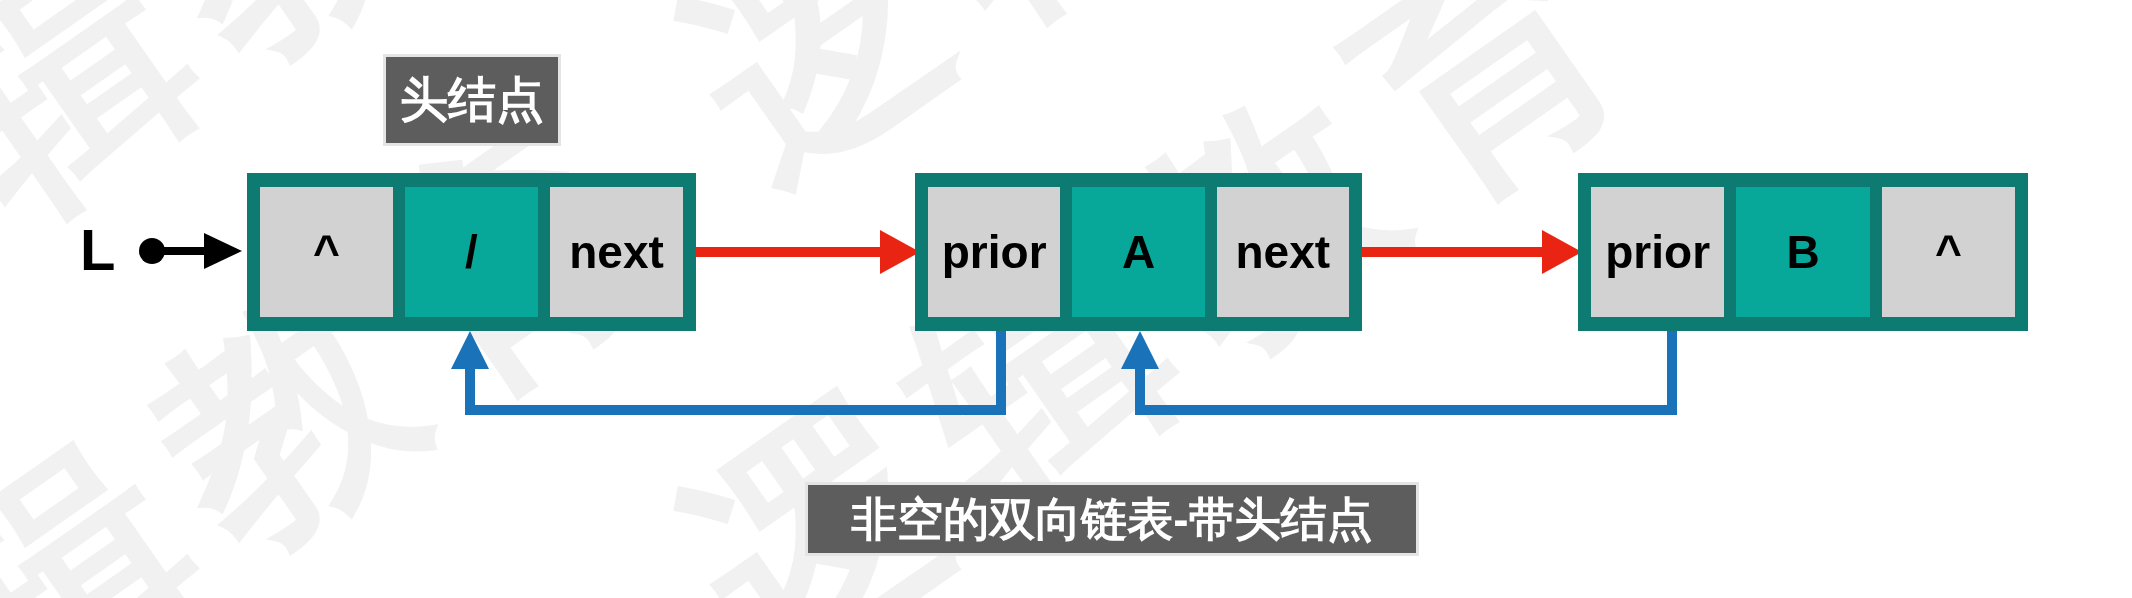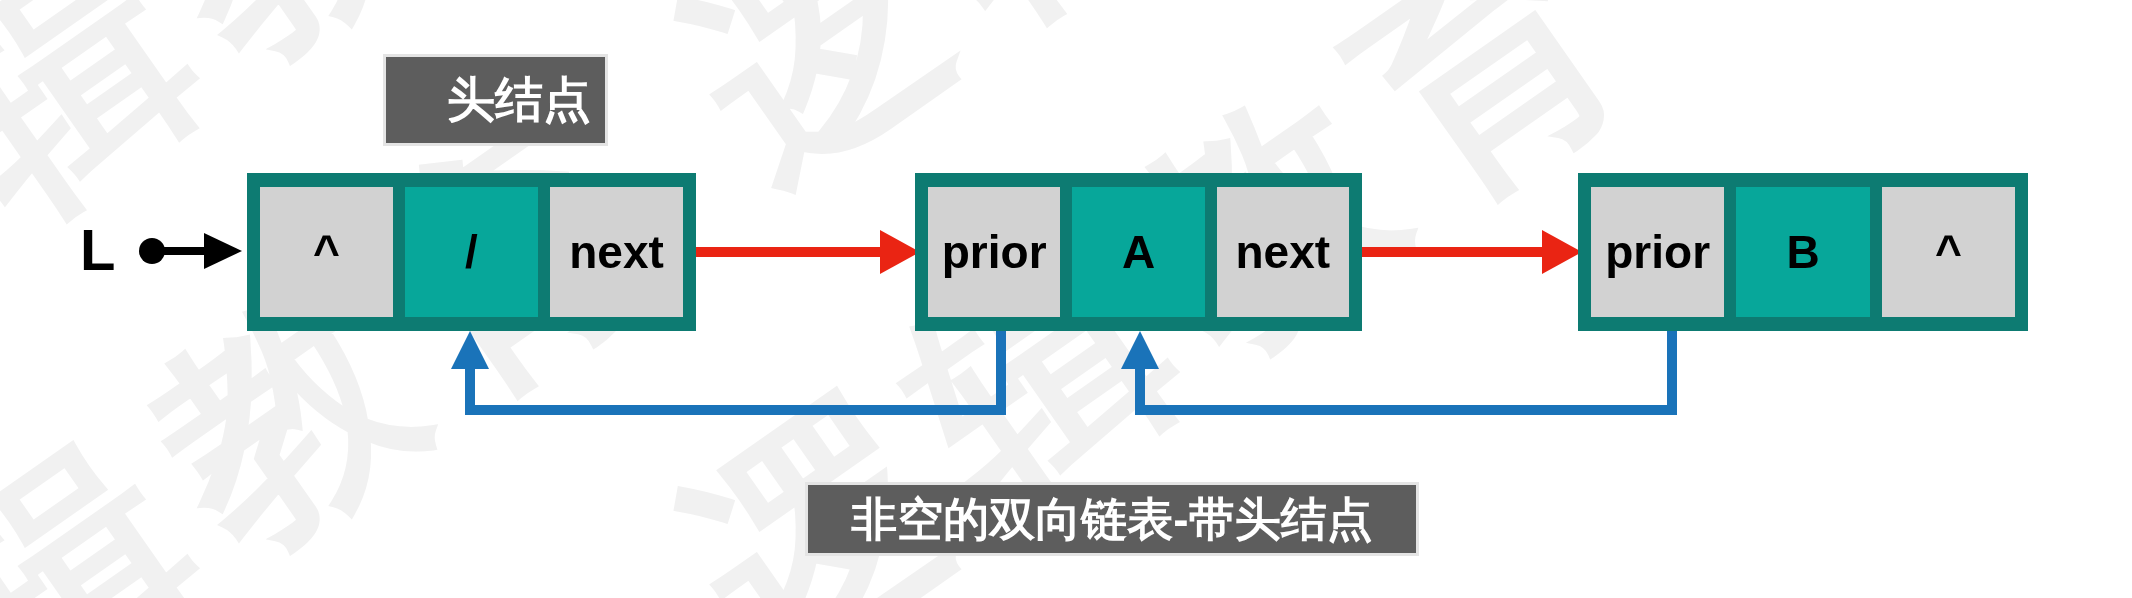--- a/index.html
+++ b/index.html
@@ -49,21 +49,21 @@
   
   .dark-label{
     position:absolute;
     background:#5d5d5d;
     color:#ffffff;
     font-weight:bold;
     display:flex;align-items:center;justify-content:center;
     box-shadow:0 0 0 3px #e4e4e4;
     line-height:1;
   }
-  .head-label{left:386px;top:57px;width:172px;height:86px;font-size:48px;padding-left:47px;}
+  .head-label{left:386px;top:57px;width:172px;height:86px;font-size:48px;}
   .caption-label{left:808px;top:485px;width:608px;height:68px;font-size:46px;}
   
   .lp{
     position:absolute;
     left:80px;top:221px;
     font-size:58px;font-weight:bold;color:#000000;
     line-height:1;
   }
   
   svg.arrows{position:absolute;left:0;top:0;width:2132px;height:598px;}

